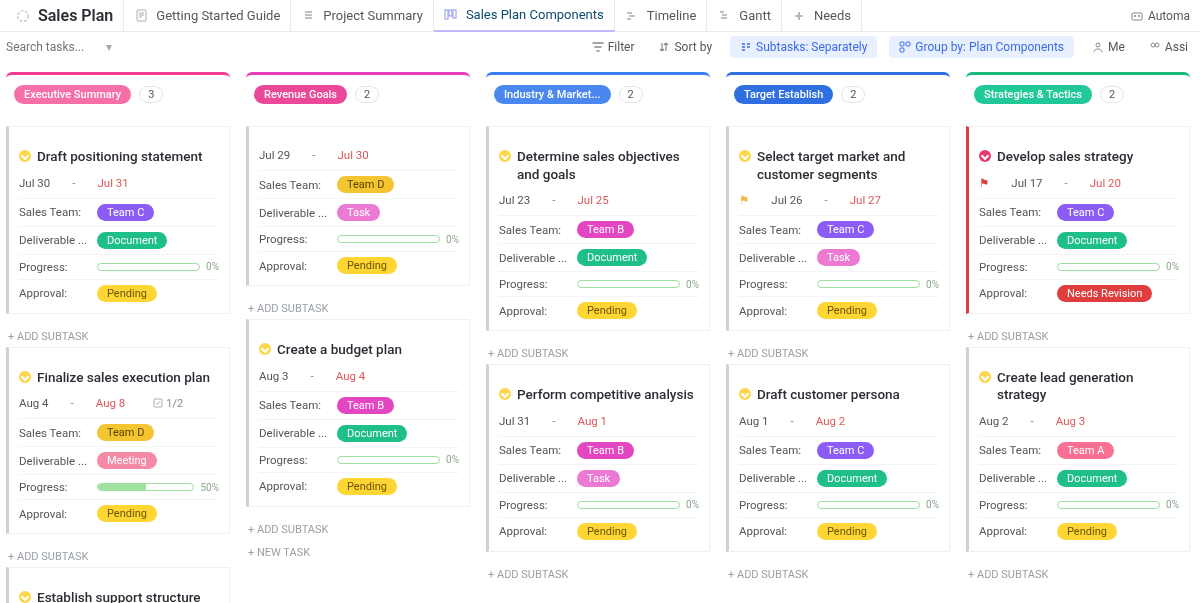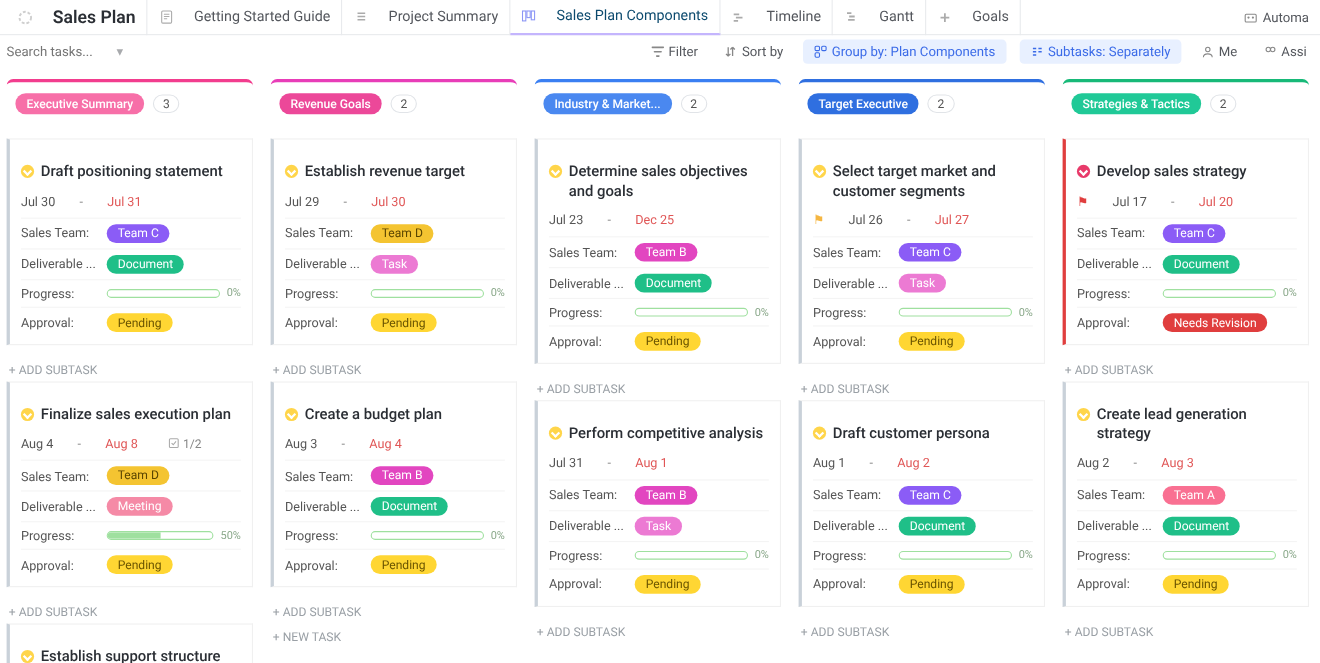--- a/index.html
+++ b/index.html
@@ -1,19 +1,19 @@
 <!DOCTYPE html>
 <html><head>
 <meta charset="utf-8">
 <style>
 * { margin: 0; padding: 0; box-sizing: border-box; font-family: -apple-system, BlinkMacSystemFont, "Segoe UI", Roboto, sans-serif; }
 body { width: 1200px; height: 603px; background: #fff; overflow: hidden; font-size: 13px; color: #2a2e34; }
 
 .topnav { height: 32px; display: flex; align-items: center; gap: 0; border-bottom: 1px solid #e8eaed; padding: 0 6px; }
-.topnav .tab { display: flex; align-items: center; gap: 18px; padding: 0 10px; height: 32px; cursor: pointer; font-size: 13px; color: #54575d; border-right: 1px solid #e8eaed; }
+.topnav .tab { display: flex; align-items: center; gap: 8px; padding: 0 10px; height: 32px; cursor: pointer; font-size: 13px; color: #54575d; border-right: 1px solid #e8eaed; }
 .topnav .tab.active { color: #0c4a6e; border-bottom: 2px solid #c4b5fd; }
 .topnav .tab.title { font-weight: 600; font-size: 16px; color: #2a2e34; }
 .tab .ico { width: 14px; height: 14px; display: inline-flex; align-items: center; justify-content: center; opacity: .7; }
 .spacer { flex: 1; }
 .automate { display: flex; align-items: center; gap: 4px; font-size: 12px; color: #54575d; padding: 0 4px; }
 
 .toolbar { height: 30px; display: flex; align-items: center; gap: 12px; padding: 0 6px; font-size: 12px; color: #54575d; }
 .toolbar .search { width: 160px; display: flex; align-items: center; }
 .toolbar input { border: none; outline: none; width: 100px; font-size: 12px; color: #888; }
 .toolbar .chev { opacity: .5; }
@@ -126,21 +126,21 @@
             <path d="M2 3h4M4 6h5M3 9h6" stroke="#888" stroke-width="1.6"></path>
           </svg>
         </span>
         <span>Gantt</span>
       </div><div class="tab">
         <span class="ico">
           <svg width="12" height="12" viewBox="0 0 12 12">
             <path d="M6 2v8M2 6h8" stroke="#888" stroke-width="1.6"></path>
           </svg>
         </span>
-        <span>Goals</span>
+        <span>Needs</span>
       </div></div>
   <div class="spacer"></div>
   <div class="automate">
     <span>
       <svg width="14" height="14" viewBox="0 0 14 14">
           <rect x="2" y="4" width="10" height="7" rx="1" fill="none" stroke="#888"></rect>
           <circle cx="5" cy="7" r="1" fill="#888"></circle>
           <circle cx="9" cy="7" r="1" fill="#888"></circle>
         </svg>
     </span>
@@ -166,34 +166,34 @@
     <span>
       <svg width="12" height="12" viewBox="0 0 12 12">
           <path d="M4 2v8m0 0l-2-2m2 2l2-2M8 10V2m0 0l-2 2m2-2l2 2" stroke="#888" stroke-width="1.2" fill="none"></path>
         </svg>
     </span>
     <span>Sort by</span>
   </div>
   <div class="btn chipblue">
     <span>
       <svg width="12" height="12" viewBox="0 0 12 12">
+          <path d="M2 3h3M2 6h3M2 9h3M7 3h3M7 6h3" stroke="#3b6be8" stroke-width="1.4"></path>
+        </svg>
+    </span>
+    <span>Subtasks: Separately</span>
+  </div>
+  <div class="btn chipblue">
+    <span>
+      <svg width="12" height="12" viewBox="0 0 12 12">
           <rect x="1" y="1" width="4" height="4" rx="1" fill="none" stroke="#3b6be8"></rect>
           <rect x="7" y="1" width="4" height="4" rx="1" fill="none" stroke="#3b6be8"></rect>
           <rect x="1" y="7" width="4" height="4" rx="1" fill="none" stroke="#3b6be8"></rect>
         </svg>
     </span>
     <span>Group by: Plan Components</span>
-  </div>
-  <div class="btn chipblue">
-    <span>
-      <svg width="12" height="12" viewBox="0 0 12 12">
-          <path d="M2 3h3M2 6h3M2 9h3M7 3h3M7 6h3" stroke="#3b6be8" stroke-width="1.4"></path>
-        </svg>
-    </span>
-    <span>Subtasks: Separately</span>
   </div>
   <div class="btn">
     <span>
       <svg width="12" height="12" viewBox="0 0 12 12">
           <circle cx="6" cy="4" r="2" fill="none" stroke="#888"></circle>
           <path d="M2 11c0-2 2-3 4-3s4 1 4 3" fill="none" stroke="#888"></path>
         </svg>
     </span>
     <span>Me</span>
   </div>
@@ -290,24 +290,20 @@
           <span>Establish support structure</span>
         </div>
       </div>
     </div>
     <div class="col col1">
       <div class="colhead">
         <span class="pill pill-magenta">Revenue Goals</span>
         <span class="count">2</span>
       </div>
       <div class="card">
-        <div class="title">
-          <span class="dot"></span>
-          <span>Establish revenue target</span>
-        </div>
         <div class="dates">
           <span class="from">Jul 29</span>
           <span class="sep">-</span>
           <span class="to">Jul 30</span>
         </div>
         <div class="row">
           <span class="label">Sales Team:</span>
           <span class="tag tc-d">Team D</span>
         </div>
         <div class="row">
@@ -370,21 +366,21 @@
         <span class="count">2</span>
       </div>
       <div class="card">
         <div class="title">
           <span class="dot"></span>
           <span>Determine sales objectives and goals</span>
         </div>
         <div class="dates">
           <span class="from">Jul 23</span>
           <span class="sep">-</span>
-          <span class="to">Dec 25</span>
+          <span class="to">Jul 25</span>
         </div>
         <div class="row">
           <span class="label">Sales Team:</span>
           <span class="tag tc-b">Team B</span>
         </div>
         <div class="row">
           <span class="label">Deliverable ...</span>
           <span class="tag dv-doc">Document</span>
         </div>
         <div class="row">
@@ -431,21 +427,21 @@
         </div>
         <div class="row">
           <span class="label">Approval:</span>
           <span class="tag ap-pending">Pending</span>
         </div>
       </div>
       <div class="subtask">+ ADD SUBTASK</div>
     </div>
     <div class="col col3">
       <div class="colhead">
-        <span class="pill pill-dblue">Target Executive</span>
+        <span class="pill pill-dblue">Target Establish</span>
         <span class="count">2</span>
       </div>
       <div class="card">
         <div class="title">
           <span class="dot"></span>
           <span>Select target market and customer segments</span>
         </div>
         <div class="dates">
           <span class="flag">⚑</span>
           <span class="from">Jul 26</span>

